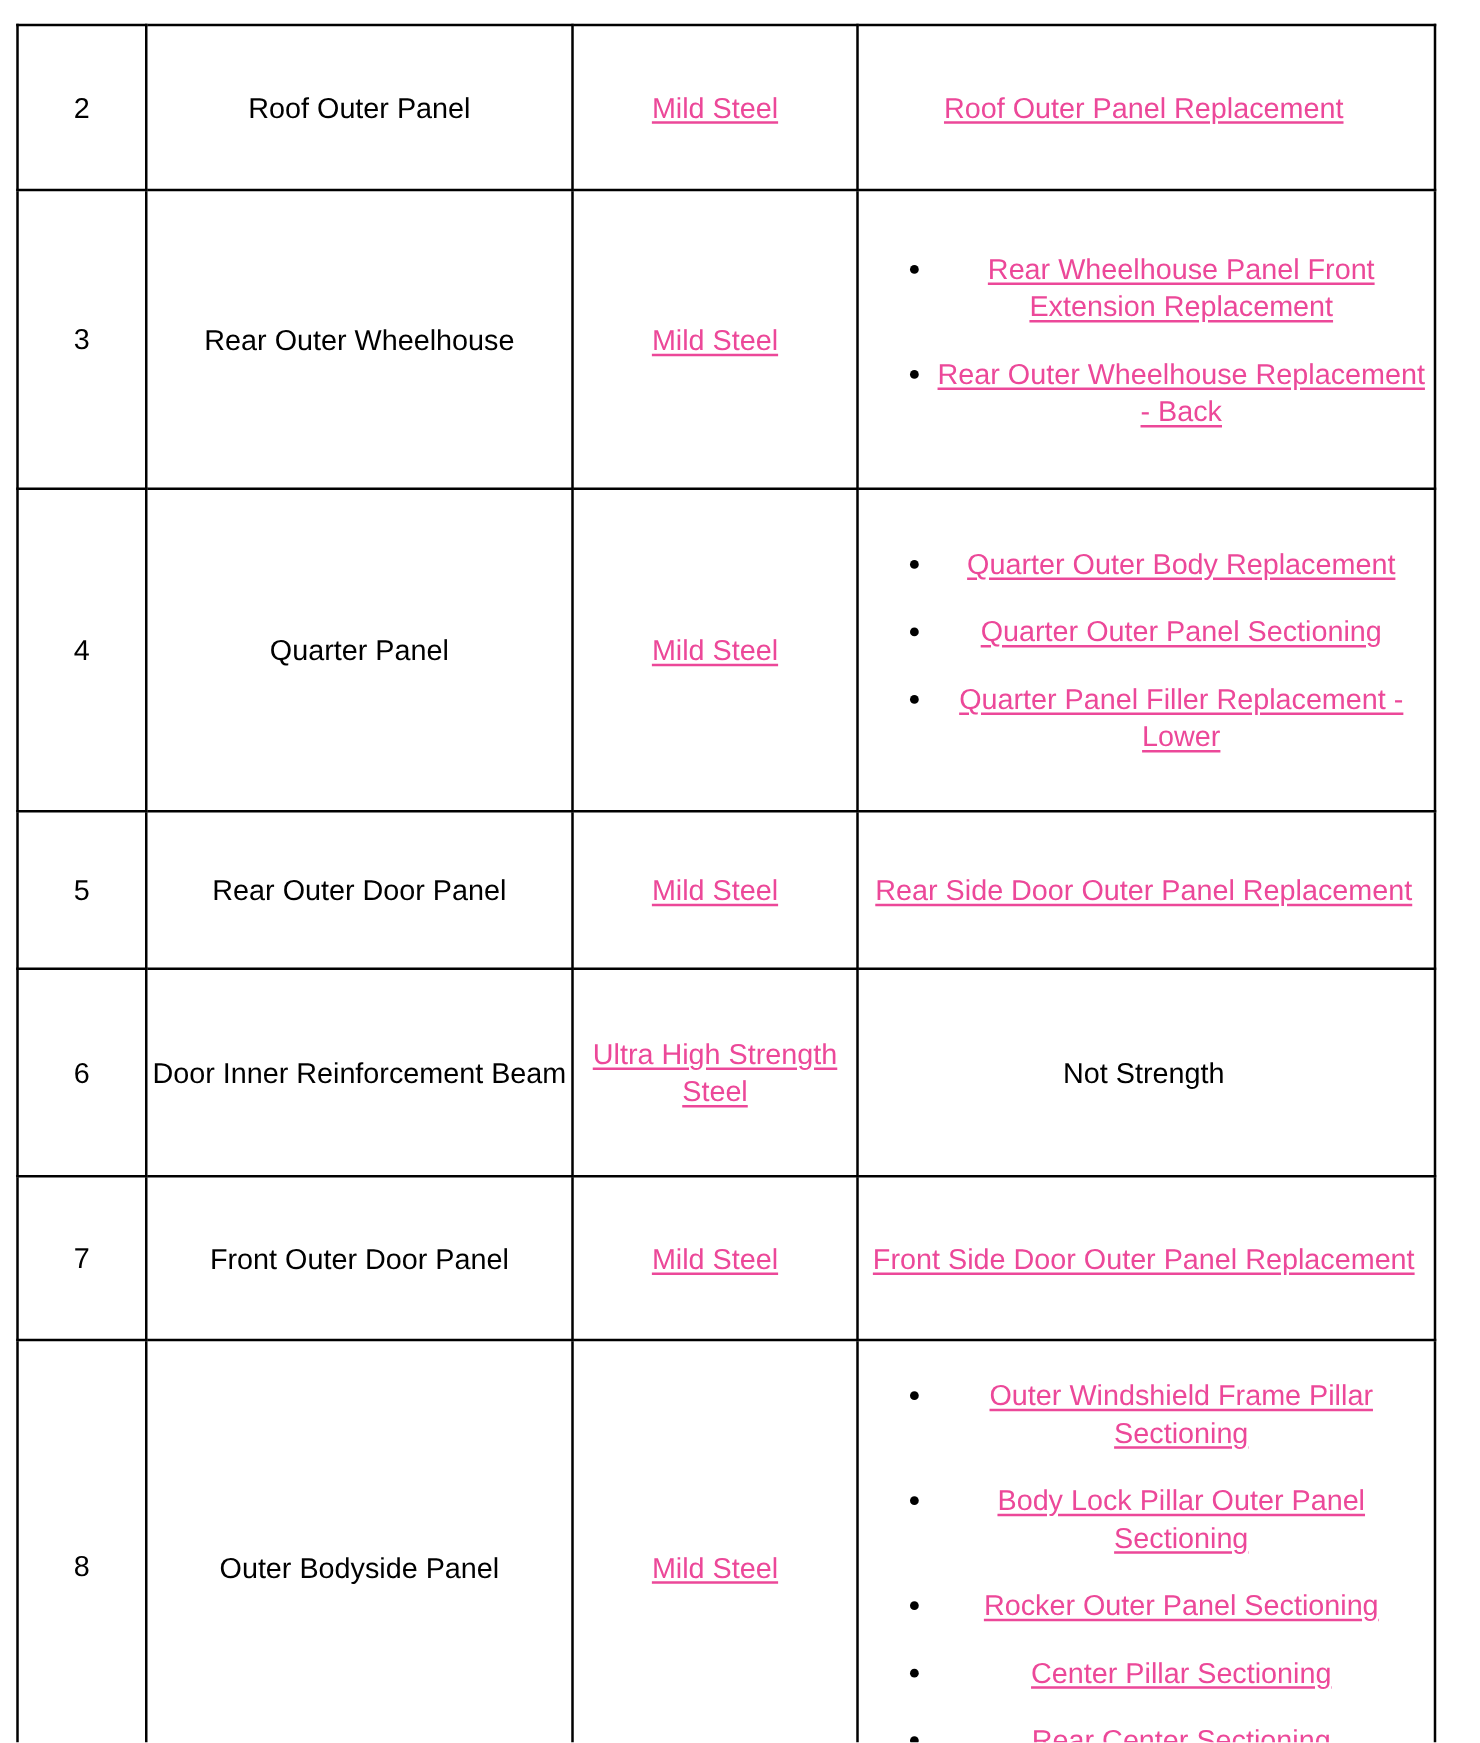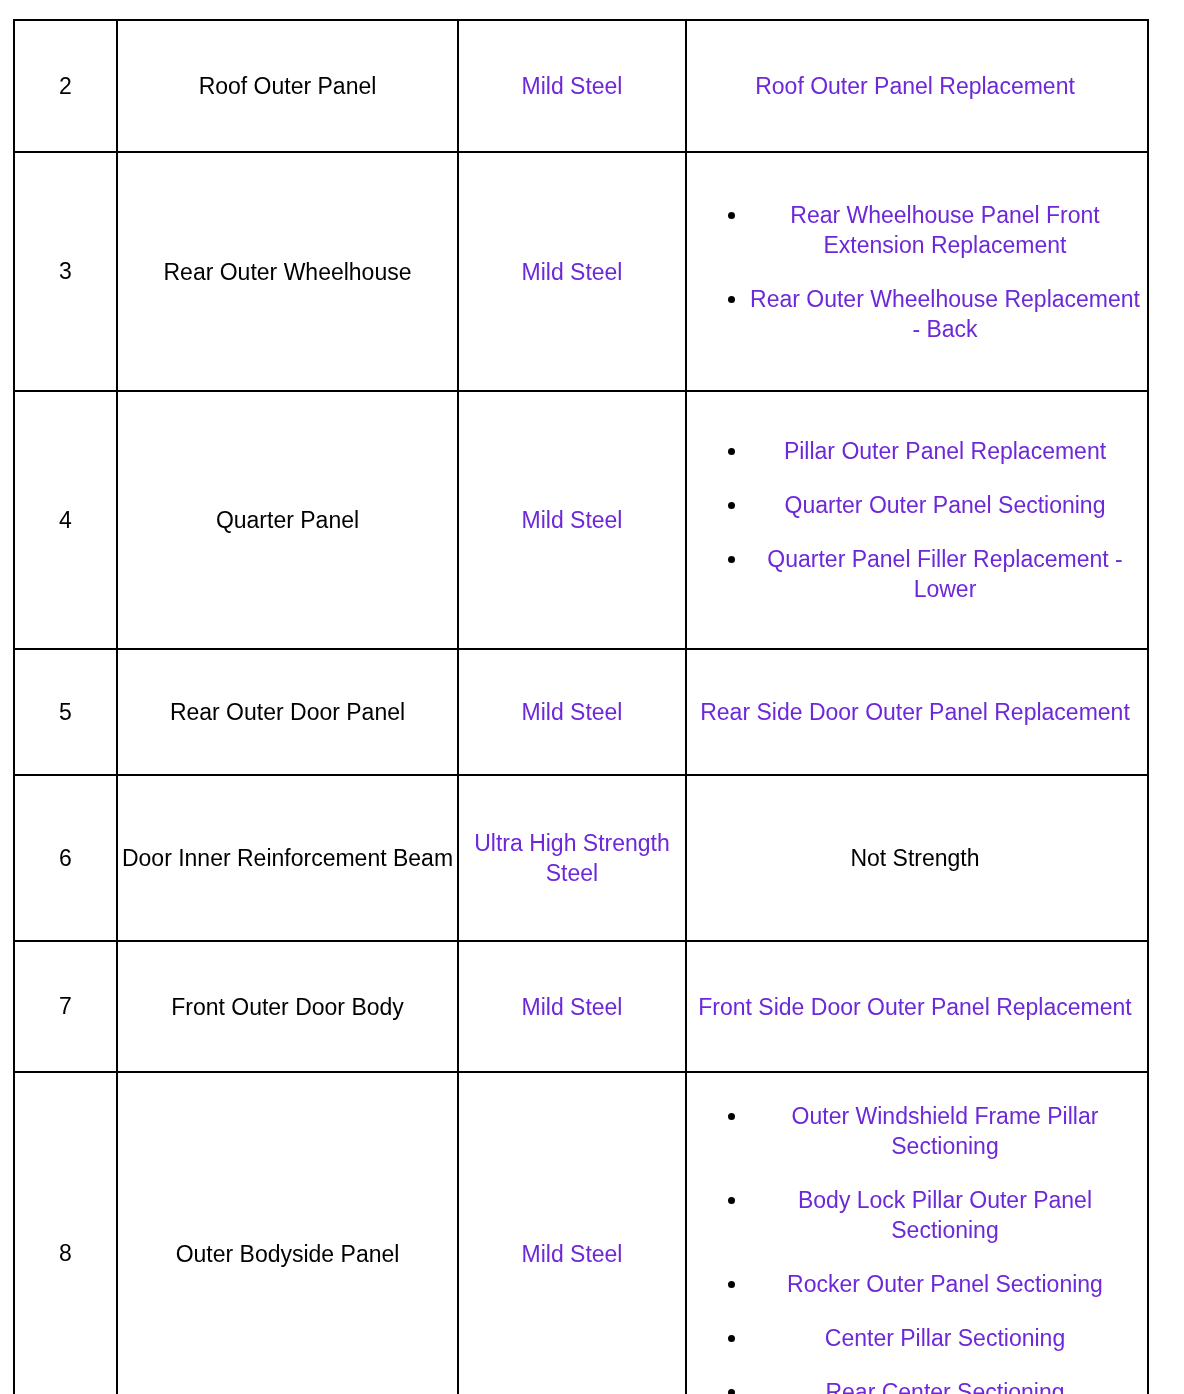--- a/index.html
+++ b/index.html
@@ -42,21 +42,22 @@
     text-align: center;
     padding: 0 2px;
     line-height: 30px;
   }
   td.c-proc {
     text-align: center;
     padding: 0 6px 0 2px;
     line-height: 30px;
   }
   a.lnk {
-    color: #6d28d9;
+    color: #ec4899;
+    text-decoration: underline;
     text-underline-offset: 3px;
     cursor: pointer;
   }
   .plain {
     text-decoration: none;
   }
   td.c-proc ul {
     margin: 0;
     padding: 0 0 0 60px;
     list-style: disc outside;
@@ -124,21 +125,21 @@
       </td>
       <td class="c-part">
         <span>Quarter Panel</span>
       </td>
       <td class="c-mat">
         <a class="lnk">Mild Steel</a>
       </td>
       <td class="c-proc">
         <ul>
           <li>
-            <a class="lnk">Pillar Outer Panel Replacement</a>
+            <a class="lnk">Quarter Outer Body Replacement</a>
           </li>
           <li>
             <a class="lnk">Quarter Outer Panel Sectioning</a>
           </li>
           <li>
             <a class="lnk">Quarter Panel Filler Replacement - Lower</a>
           </li>
         </ul>
       </td>
     </tr>
@@ -171,21 +172,21 @@
       <td class="c-proc">
         <span class="plain">Not Strength</span>
       </td>
     </tr>
 
     <tr style="height:131px">
       <td class="c-num">
         <span>7</span>
       </td>
       <td class="c-part">
-        <span>Front Outer Door Body</span>
+        <span>Front Outer Door Panel</span>
       </td>
       <td class="c-mat">
         <a class="lnk">Mild Steel</a>
       </td>
       <td class="c-proc">
         <a class="lnk">Front Side Door Outer Panel Replacement</a>
       </td>
     </tr>
 
     <tr style="height:363px">

